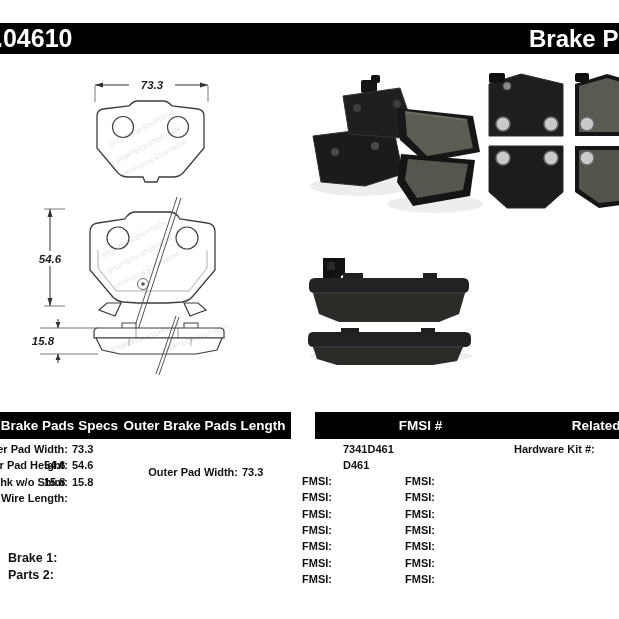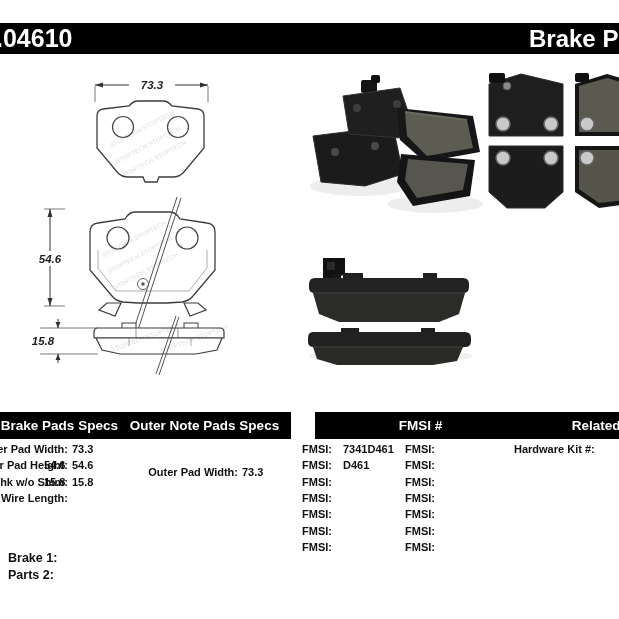--- a/index.html
+++ b/index.html
@@ -21,21 +21,21 @@
   .bar3{left:512px;width:206px;}
   .bar3 span{left:0;width:206px;text-align:center;}
   
   .row{display:flex;font-size:11px;font-weight:bold;color:#111;white-space:nowrap;line-height:13px;}
   .row .lbl{text-align:right;}
   .row .val{margin-left:4px;text-align:left;}
   .inner-row{left:-180px;width:300px;}
   .inner-row .lbl{width:248px;}
   .outer-row{left:40px;width:260px;}
   .outer-row .lbl{width:198px;}
-  .fmsi-row .lbl{width:33px;text-align:left;}
+  .fmsi-row .lbl{width:33px;text-align:left;margin-top:32px;}
   .fmsi-row .val{margin-left:8px;}
   .fmsi-c1{left:302px;width:160px;}
   .fmsi-c2{left:405px;width:130px;}
   .rel-row{left:514px;width:140px;}
   .rel-row .lbl{text-align:right;}
   
   .note-label{font-size:12.5px;font-weight:bold;color:#111;white-space:nowrap;}
   .note-text{font-size:12.5px;font-weight:bold;color:var(--accent-red,#c84038);white-space:nowrap;}
   svg{display:block;}
   .dim-label{font-style:italic;font-weight:bold;font-size:11.5px;fill:#1c1c1c;}
@@ -168,21 +168,21 @@
     <line x1="10" y1="49" x2="162" y2="49" stroke="#3a3a3a" stroke-width="1.5"></line>
     <rect x="38" y="84" width="18" height="5" fill="#1e1e1e"></rect>
     <rect x="118" y="84" width="14" height="5" fill="#1e1e1e"></rect>
     <path d="M10,88 Q5,88 5,94 L5,98 Q5,103 11,103 L162,103 Q168,103 168,97 L168,94 Q168,88 162,88 Z" fill="#222"></path>
     <path d="M10,103 L160,103 L154,117 L130,121 L34,121 L14,115 Z" fill="#2a2a27"></path>
     <line x1="10" y1="103" x2="160" y2="103" stroke="#383838" stroke-width="1.5"></line>
   </svg>
 
   <div class="abs thead bar1">
     <span class="h-inner">Inner Brake Pads Specs</span>
-    <span class="h-outer">Outer Note Pads Specs</span>
+    <span class="h-outer">Outer Brake Pads Length</span>
   </div>
   <div class="abs thead bar2">
     <span>FMSI #</span>
   </div>
   <div class="abs thead bar3">
     <span>Related Parts</span>
   </div>
 
   <div class="abs row inner-row" style="top:443px;">
     <span class="lbl">Inner Pad Width:</span>

